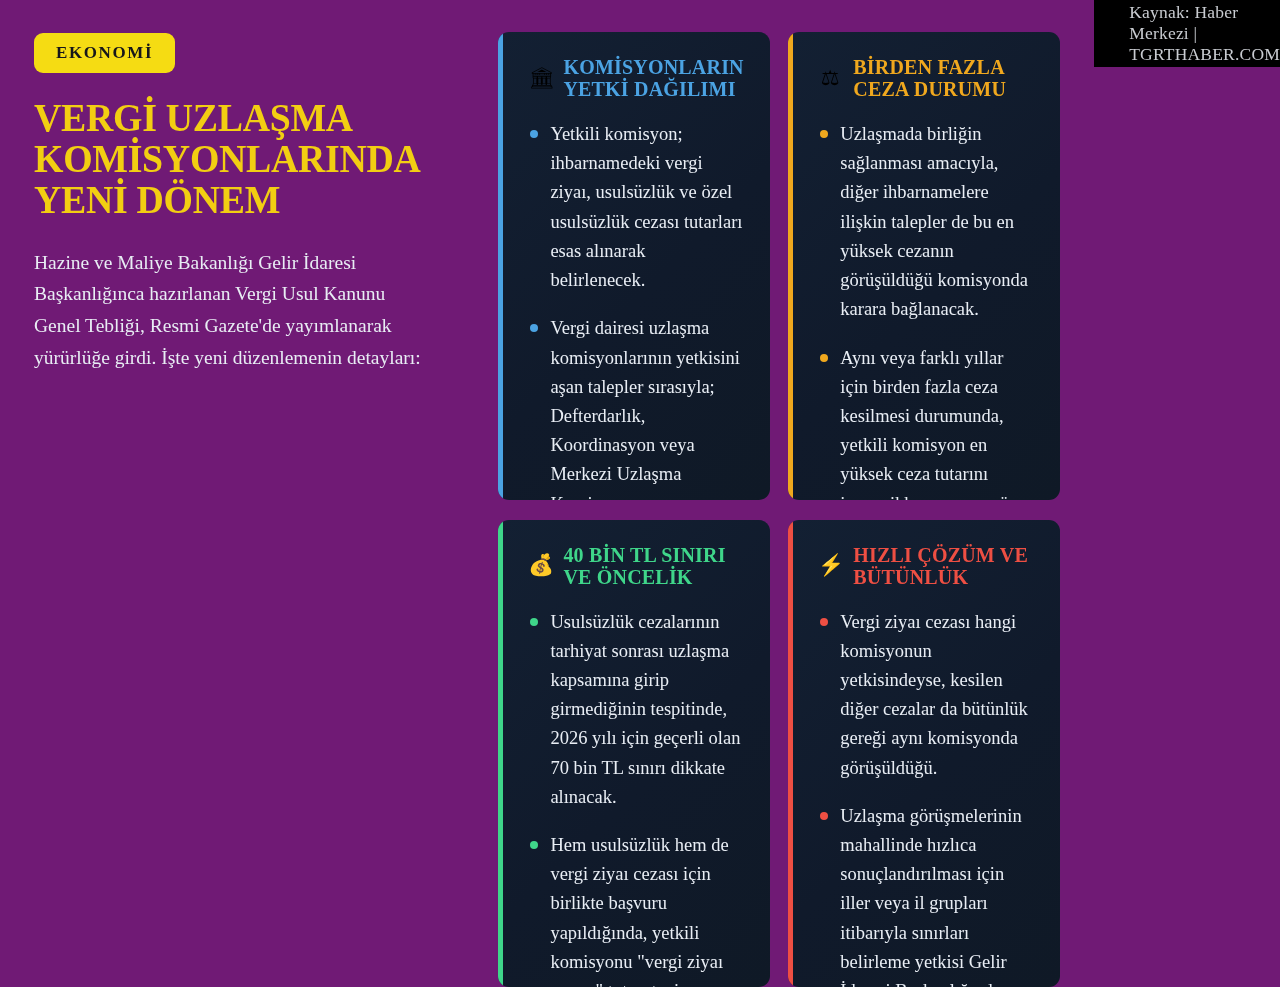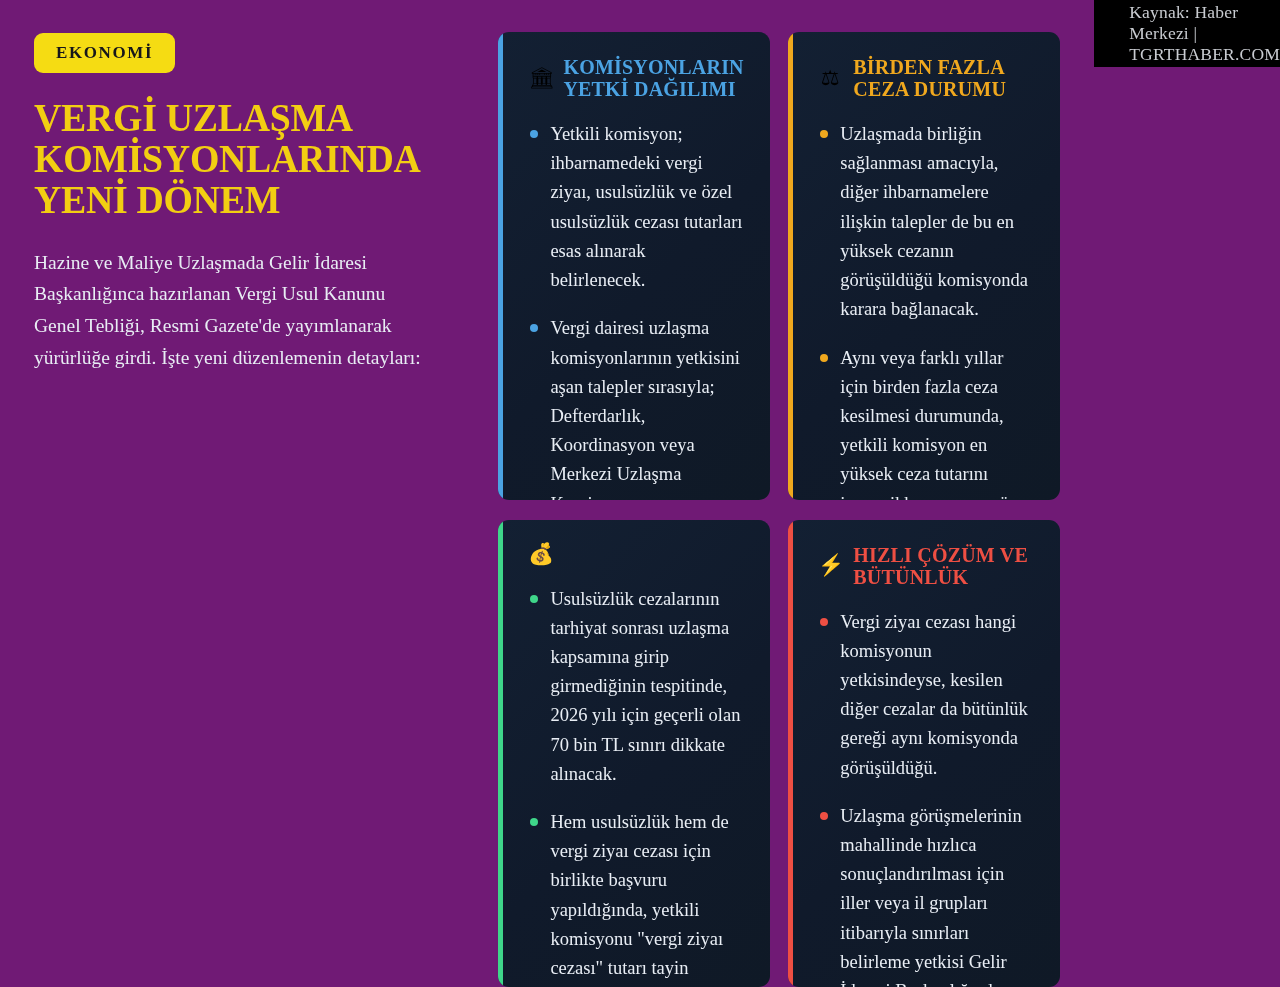--- a/index.html
+++ b/index.html
@@ -158,21 +158,21 @@
   }
 </style>
 </head>
 <body>
 
 <div id="page">
 
   <div class="header">
     <div class="badge">EKONOMİ</div>
     <h1 class="headline">VERGİ UZLAŞMA KOMİSYONLARINDA YENİ DÖNEM</h1>
-    <p class="subhead">Hazine ve Maliye Uzlaşmada Gelir İdaresi Başkanlığınca hazırlanan Vergi Usul Kanunu Genel Tebliği, Resmi Gazete'de yayımlanarak yürürlüğe girdi. İşte yeni düzenlemenin detayları:</p>
+    <p class="subhead">Hazine ve Maliye Bakanlığı Gelir İdaresi Başkanlığınca hazırlanan Vergi Usul Kanunu Genel Tebliği, Resmi Gazete'de yayımlanarak yürürlüğe girdi. İşte yeni düzenlemenin detayları:</p>
   </div>
 
   <div class="grid">
 
     <div class="card" style="--accent:#4BA3E3">
       <div class="card-head">
         <span class="card-icon">🏛</span>
         <span class="card-title">KOMİSYONLARIN YETKİ DAĞILIMI</span>
       </div>
       <ul class="bullets">
@@ -188,20 +188,21 @@
       </div>
       <ul class="bullets">
         <li>Uzlaşmada birliğin sağlanması amacıyla, diğer ihbarnamelere ilişkin talepler de bu en yüksek cezanın görüşüldüğü komisyonda karara bağlanacak.</li>
         <li>Aynı veya farklı yıllar için birden fazla ceza kesilmesi durumunda, yetkili komisyon en yüksek ceza tutarını içeren ihbarnameye göre belirlenecek.</li>
       </ul>
     </div>
 
     <div class="card" style="--accent:#3FD68A">
       <div class="card-head">
         <span class="card-icon">💰</span>
+        <span class="card-title">40 BİN TL SINIRI VE ÖNCELİK</span>
       </div>
       <ul class="bullets">
         <li>Usulsüzlük cezalarının tarhiyat sonrası uzlaşma kapsamına girip girmediğinin tespitinde, 2026 yılı için geçerli olan 70 bin TL sınırı dikkate alınacak.</li>
         <li>Hem usulsüzlük hem de vergi ziyaı cezası için birlikte başvuru yapıldığında, yetkili komisyonu "vergi ziyaı cezası" tutarı tayin edecek.</li>
       </ul>
     </div>
 
     <div class="card" style="--accent:#EE4F43">
       <div class="card-head">
         <span class="card-icon">⚡</span>

